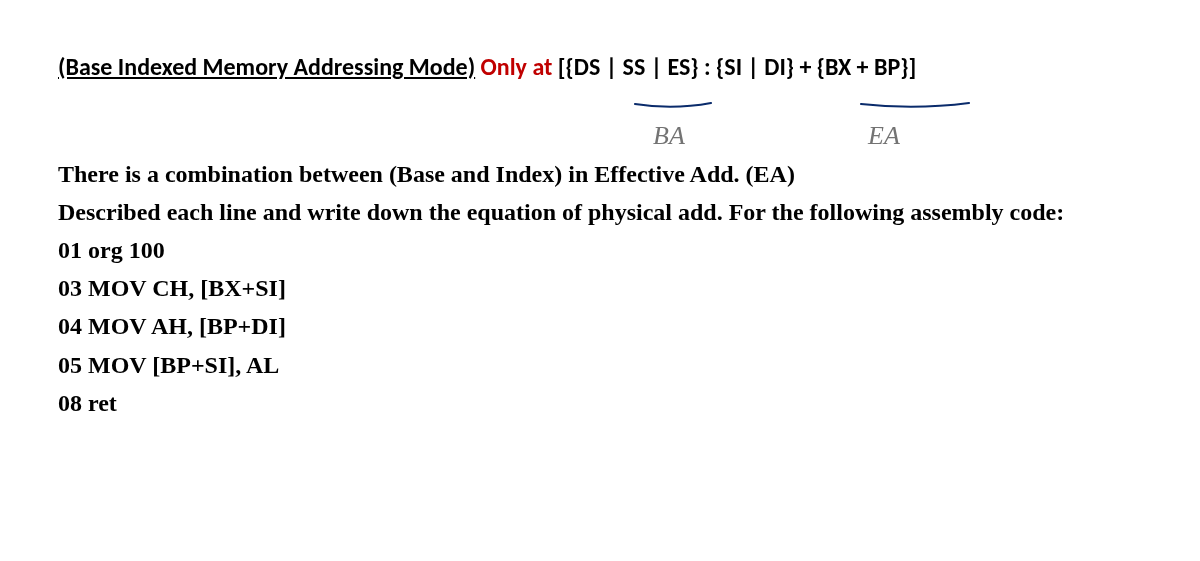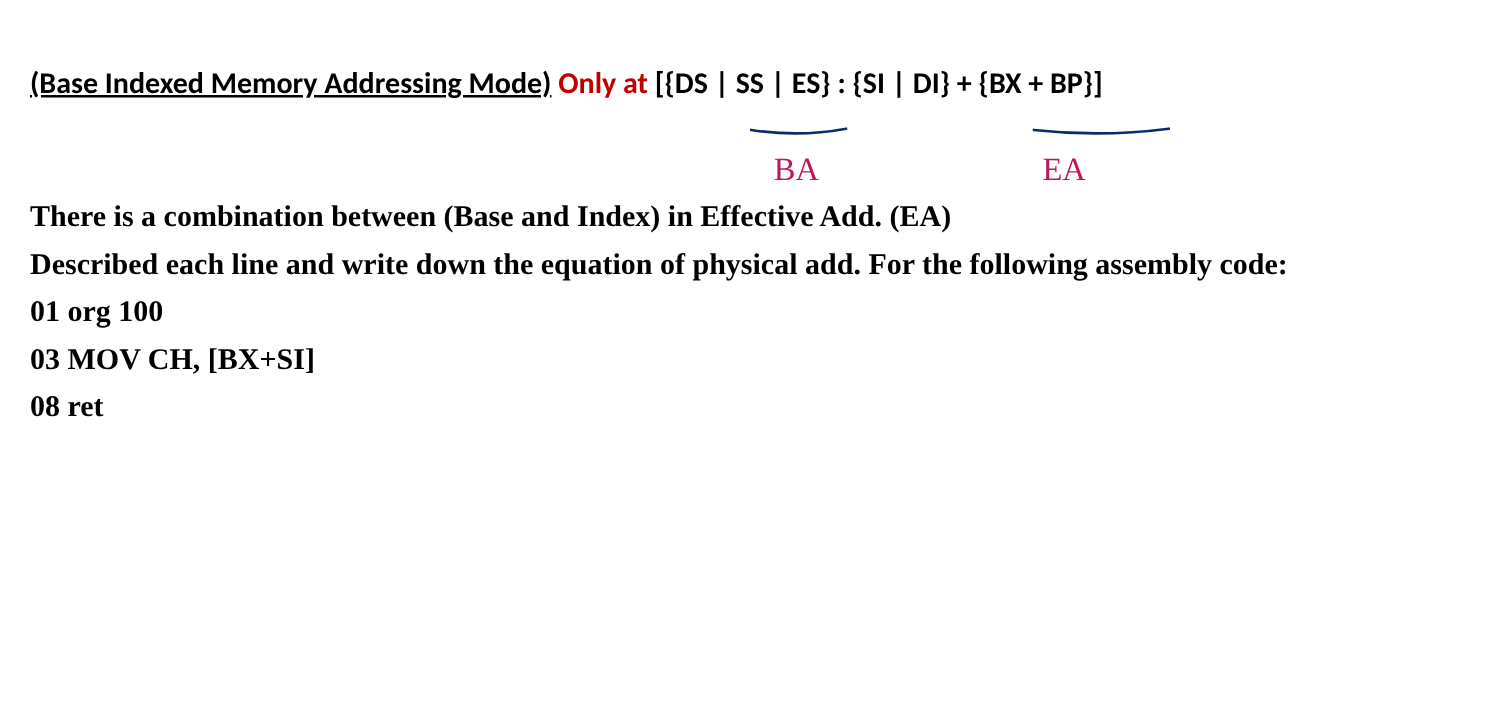--- a/index.html
+++ b/index.html
@@ -7,21 +7,21 @@
     padding: 0;
     width: 1200px;
     height: 561px;
     background: #ffffff;
     font-family: Calibri, Arial, sans-serif;
     font-size: 24px;
     color: #000000;
     font-weight: 700;
   }
   .page {
-    padding: 50px 58px 20px 24px;
+    padding: 50px 58px 20px 58px;
     position: relative;
   }
   .heading-line {
     margin-bottom: 10px;
     line-height: 1.4;
     white-space: nowrap;
   }
   .underline {
     text-decoration: underline;
   }
@@ -36,22 +36,23 @@
   }
   
   .annot-row {
     position: relative;
     height: 60px;
     margin-bottom: 2px;
   }
   .hand {
     position: absolute;
     font-family: "Comic Sans MS", "Segoe Script", cursive;
+    font-style: italic;
     font-weight: 400;
-    color: #be185d;
+    color: #737373;
     font-size: 26px;
     white-space: nowrap;
   }
   .underline-mark1 {
     position: absolute;
     bottom: 45px;
     left: 576px;
     width: 78px;
     height: 8px;
   }
@@ -94,16 +95,18 @@
     </svg>
     <span class="hand" style="left:595px; bottom:3px;">BA</span>
     <span class="hand" style="left:810px; bottom:3px;">EA</span>
   </div>
 
   <div class="body-text">
     <div>There is a combination between (Base and Index) in Effective Add. (EA)</div>
     <div>Described each line and write down the equation of physical add. For the following assembly code:</div>
     <div>01 org 100</div>
     <div>03 MOV CH, [BX+SI]</div>
+    <div>04 MOV AH, [BP+DI]</div>
+    <div>05 MOV [BP+SI], AL</div>
     <div>08 ret</div>
   </div>
 
 </div>
 
 </body></html>

